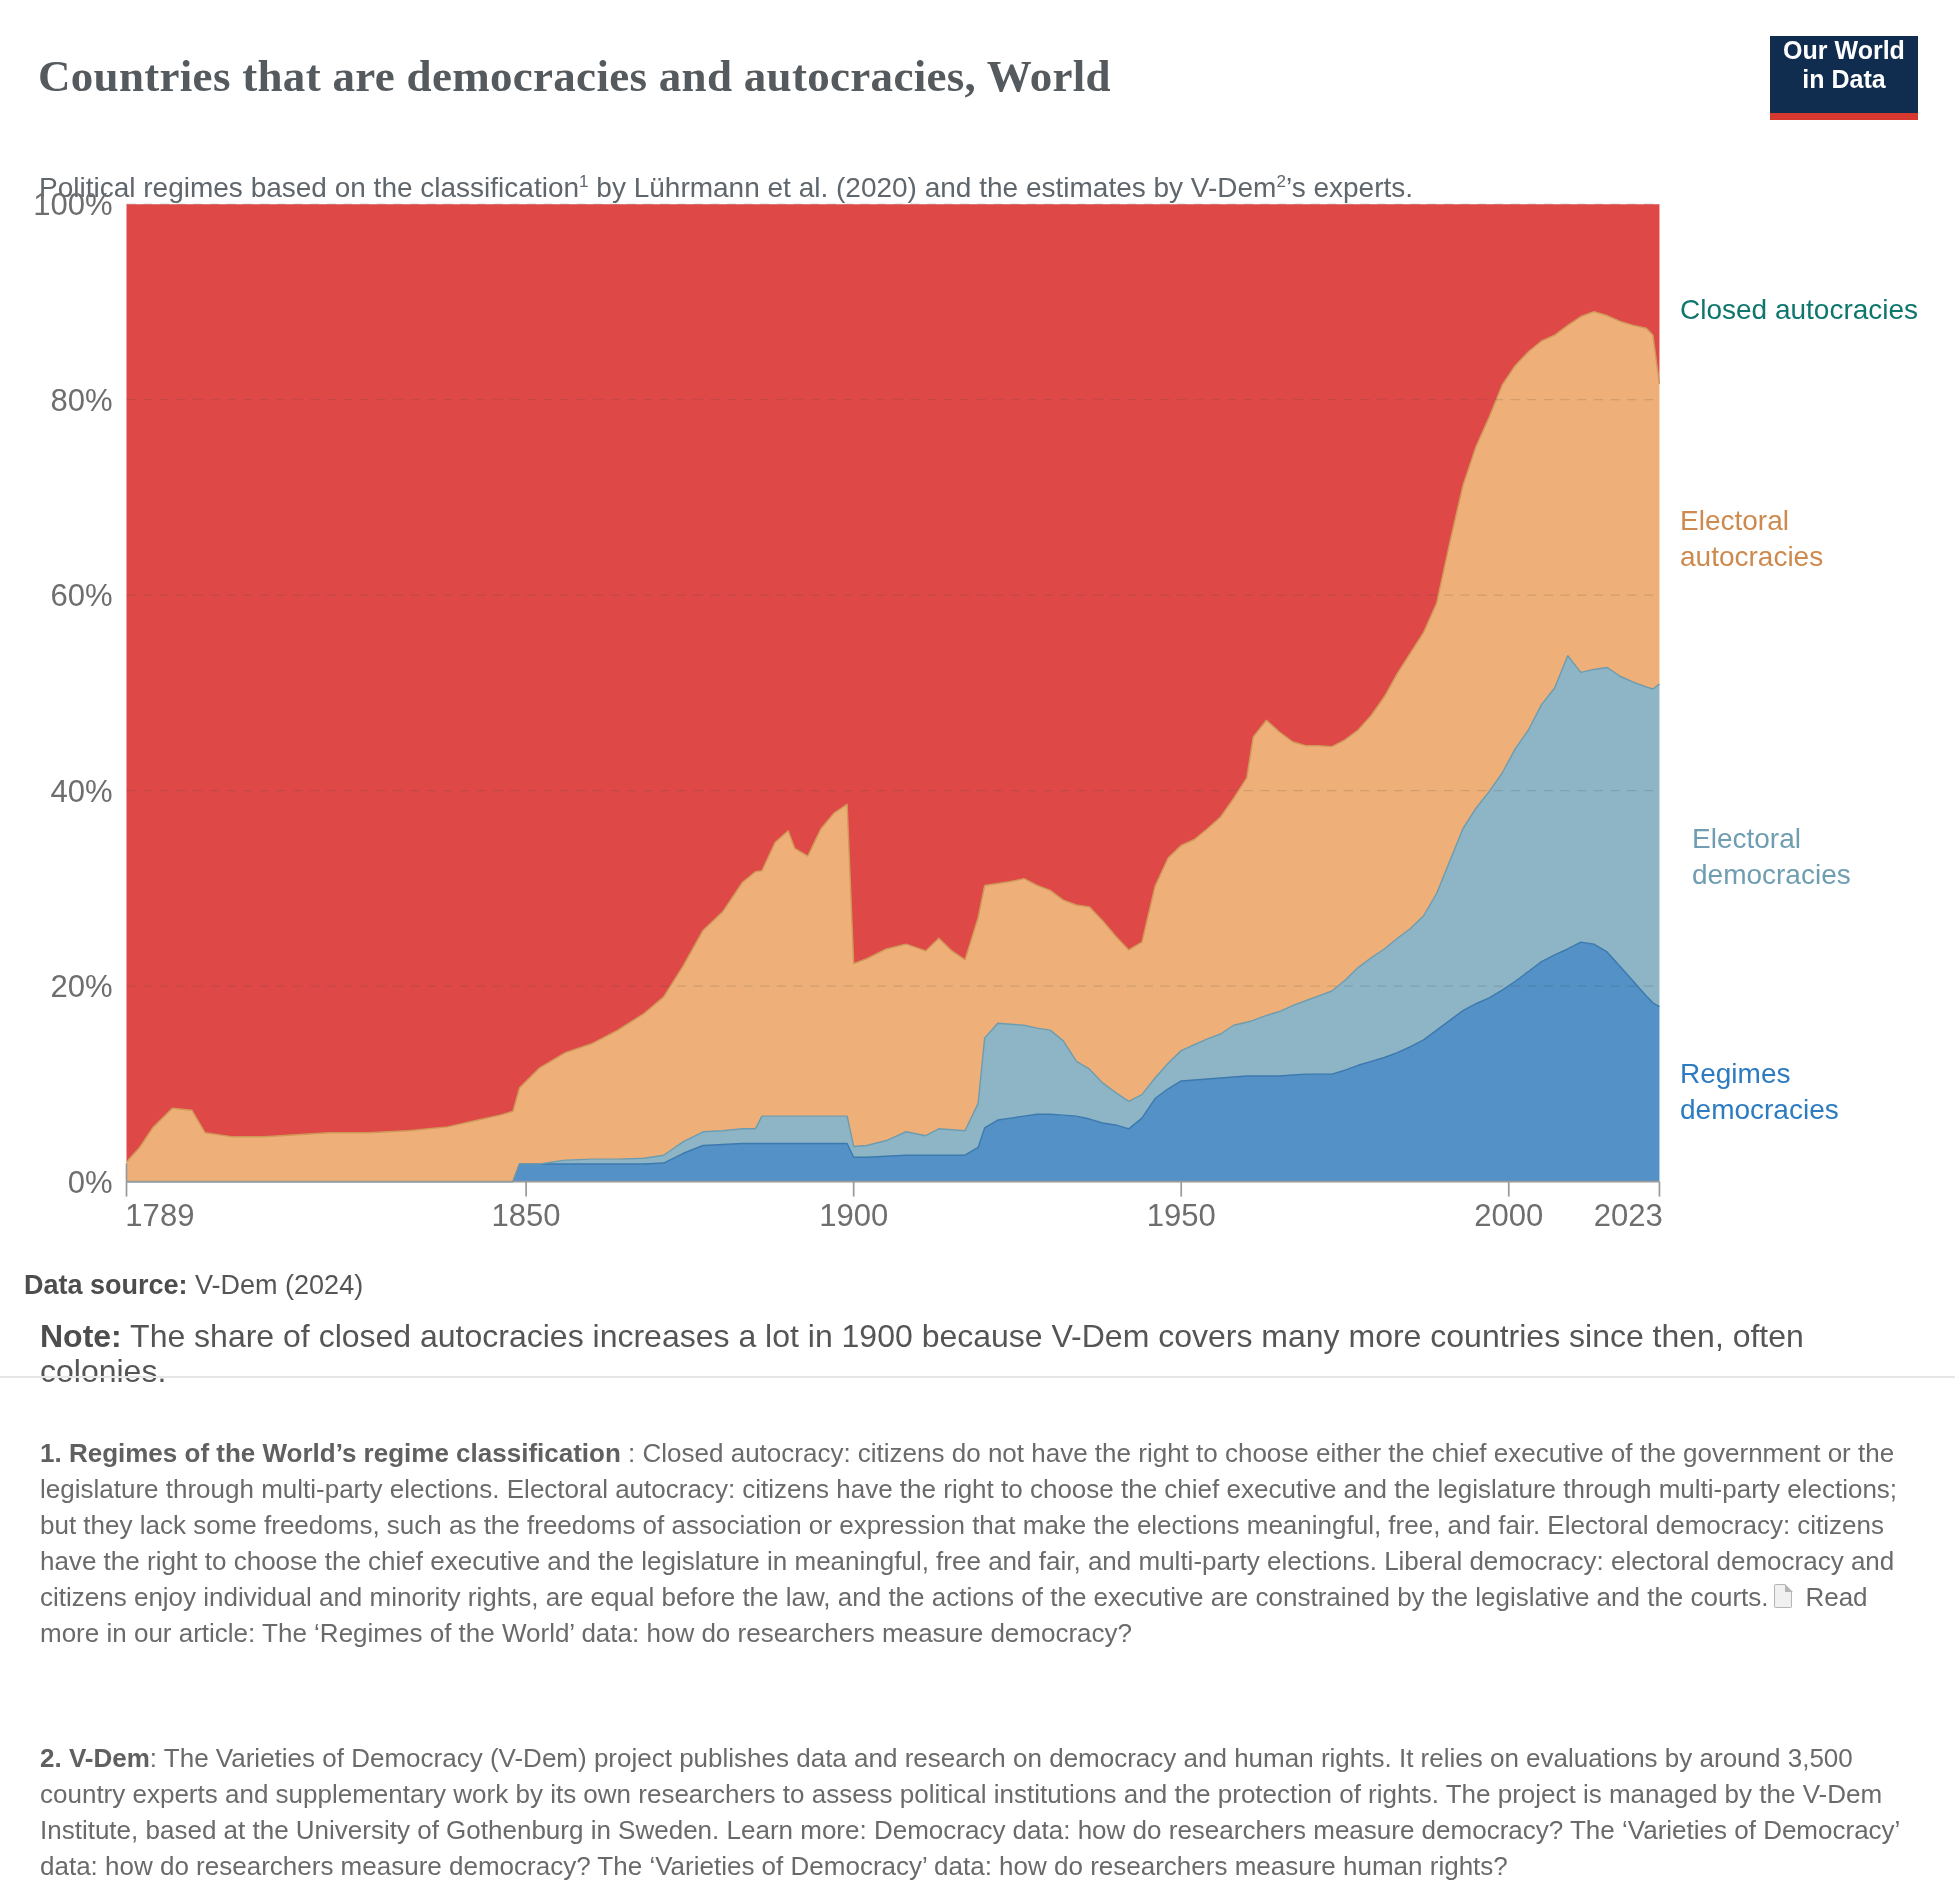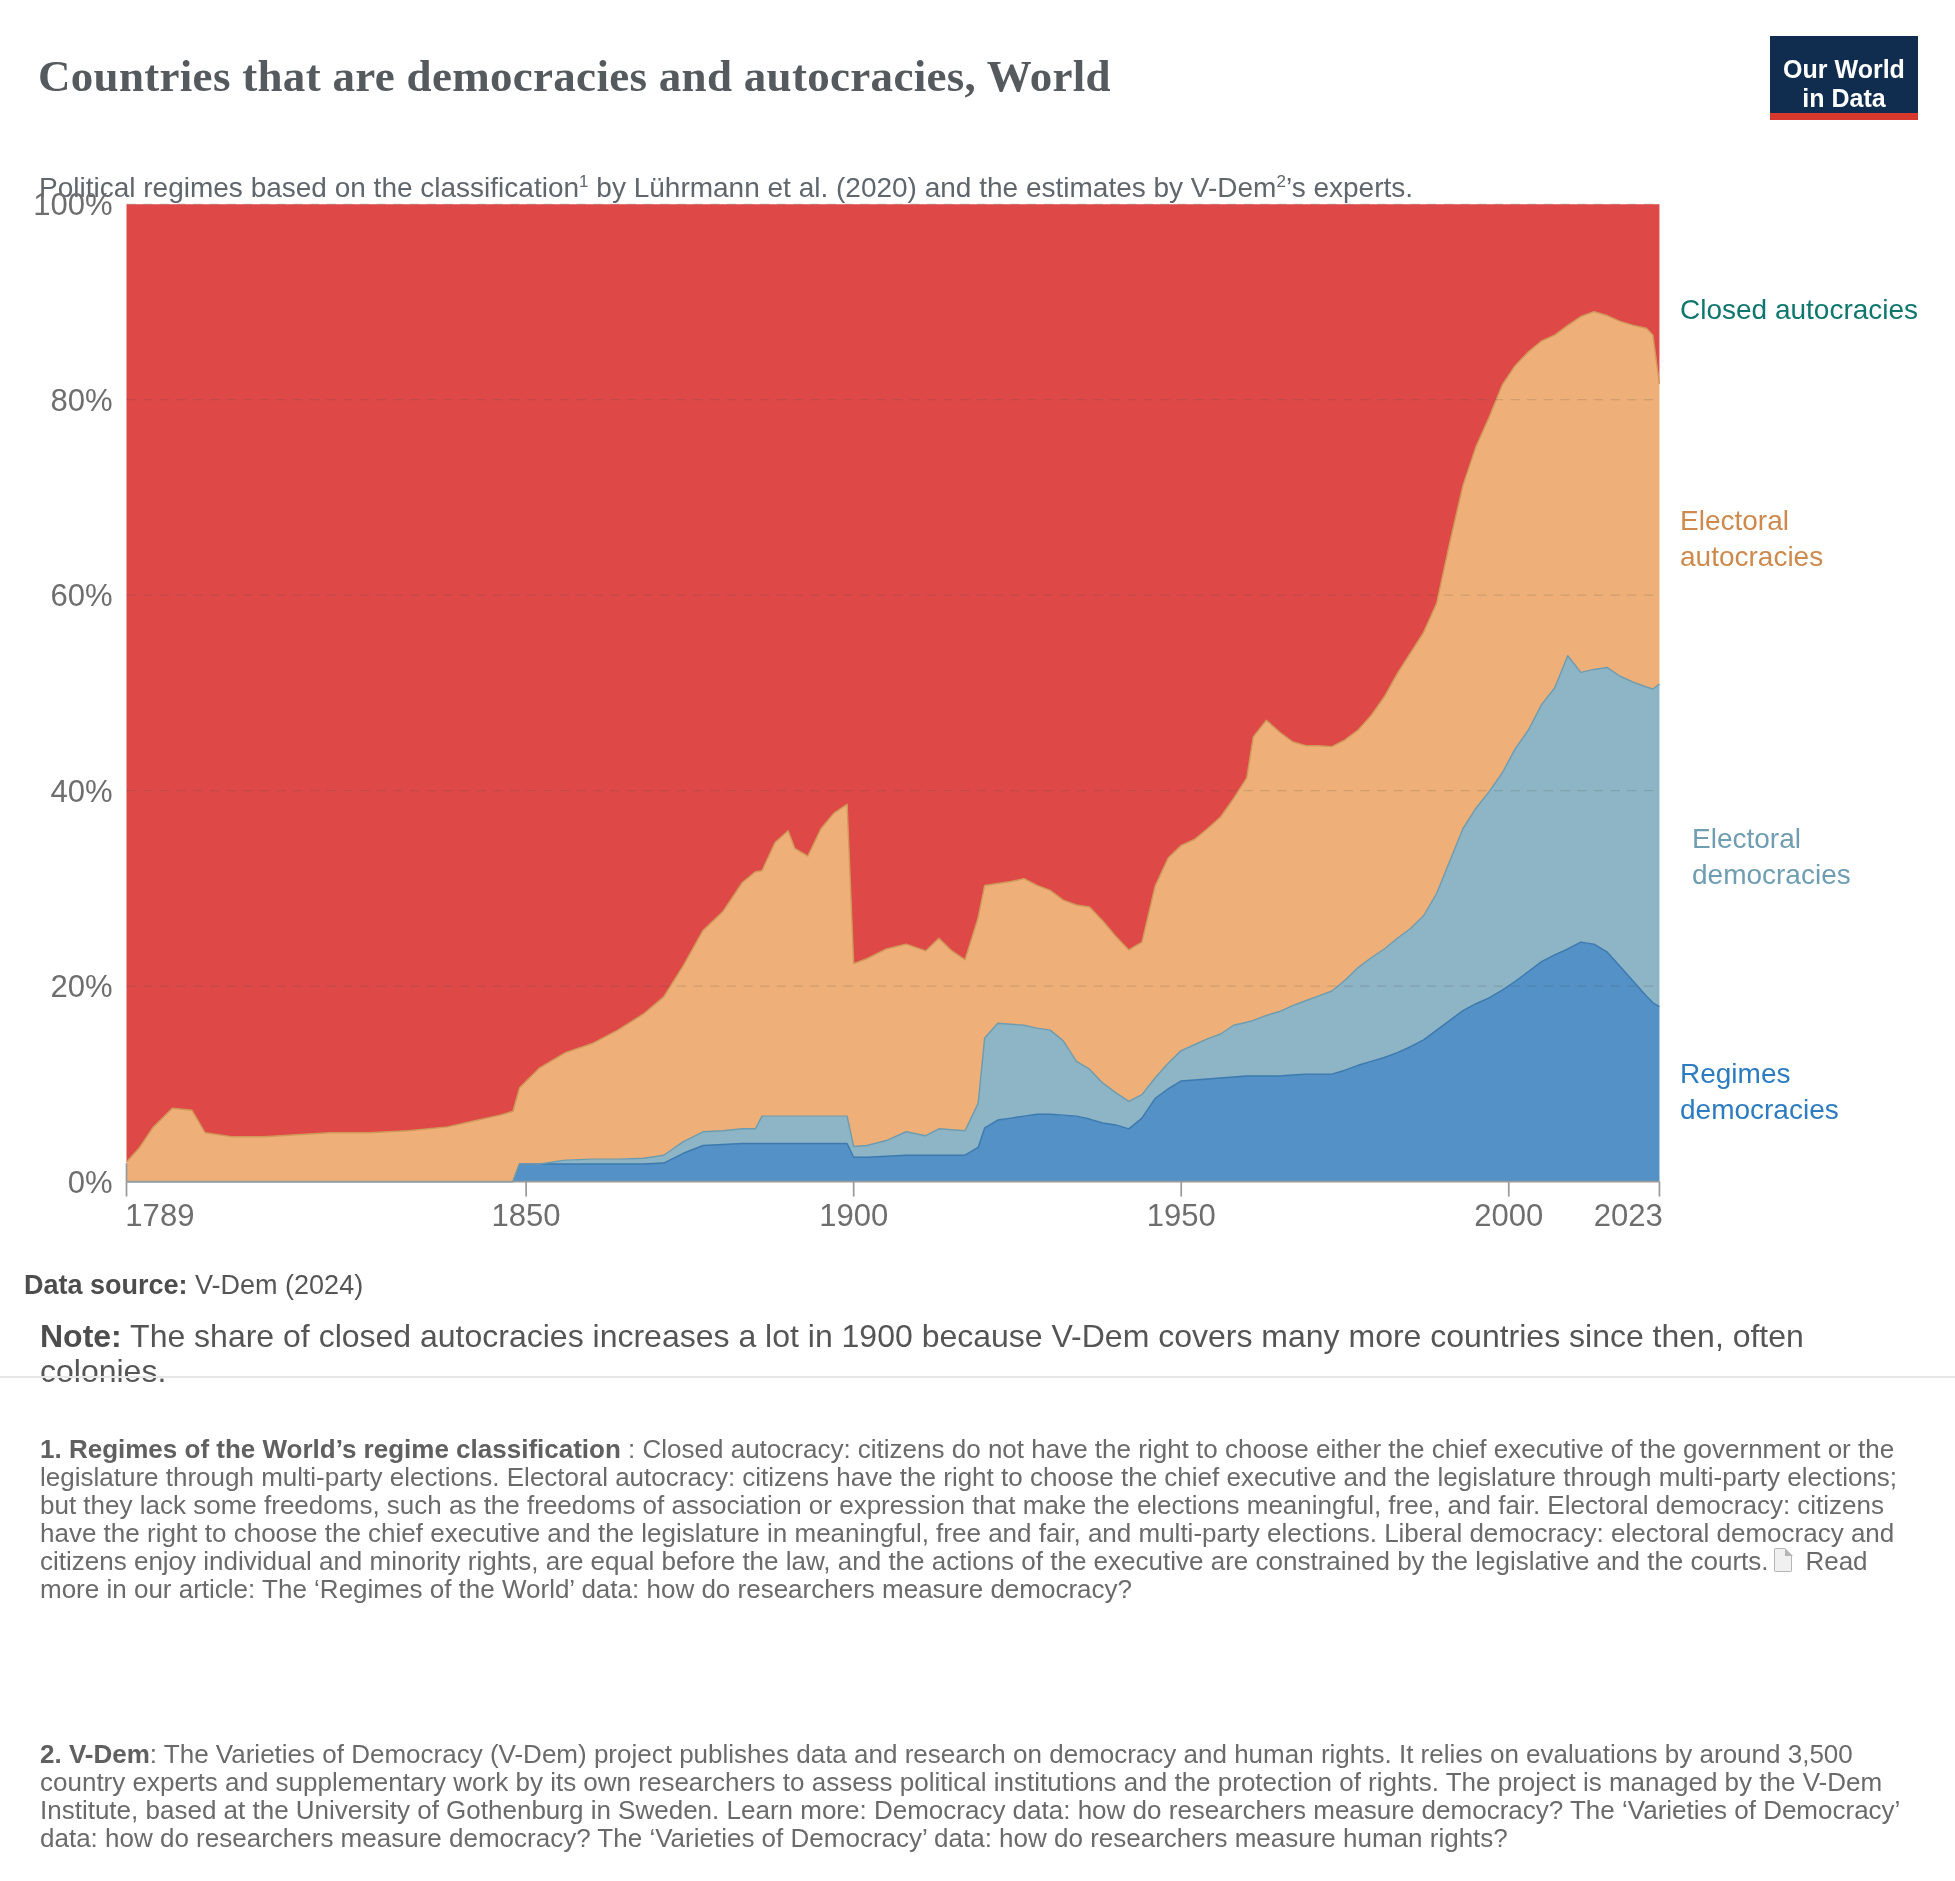--- a/index.html
+++ b/index.html
@@ -14,21 +14,21 @@
     font-family:"Liberation Serif", serif;
     font-size:45px;font-weight:700;color:#555a5e;letter-spacing:0.3px;
   }
   .subtitle{
     left:39px;top:136px;width:1697px;
     font-size:28px;color:#5f666c;line-height:35px;
   }
   .subtitle sup{font-size:17px;}
   .logo{
     left:1770px;top:36px;width:148px;height:84px;
-    background:#102d50;display:flex;flex-direction:column;justify-content:flex-end;
+    background:#102d50;display:flex;flex-direction:column;justify-content:flex-start;
     align-items:center;border-bottom:7px solid #d8392f;box-sizing:border-box;
     cursor:pointer;text-decoration:none;
   }
   .logo span{color:#ffffff;font-size:25px;font-weight:700;line-height:29px;}
   
   .chart-wrap{left:0;top:0;width:1955px;height:1265px;}
   .chart-wrap svg{position:absolute;left:0;top:0;}
   .legend-item{
     position:absolute;left:1680px;width:259px;
     font-size:28px;font-weight:500;line-height:36px;cursor:pointer;
@@ -37,21 +37,21 @@
   .src-row{
     left:24px;top:1270px;width:1875px;display:flex;justify-content:space-between;
     font-size:27px;color:#555555;
   }
   .note-row{
     left:40px;top:1319px;width:1875px;font-size:32px;color:#555555;line-height:35px;
   }
   .b{font-weight:700;color:#4d4d4d;}
   .divider{left:0;top:1376px;width:1955px;height:1.7px;background:#e6e6e6;}
   .footnote{
-    left:40px;width:1881px;font-size:26px;color:#6a6a6a;line-height:28px;
+    left:40px;width:1881px;font-size:26px;color:#6a6a6a;line-height:36px;
   }
   .fn1{top:1409px;}
   .fn2{top:1714px;}
   .footnote .b{color:#606060;}
   .doc-icon{
     display:inline-block;width:16px;height:22px;background:#f0f0f0;
     border:1.7px solid #b5b5b5;border-radius:1.2px;margin:0 5.8px;position:relative;
     vertical-align:-2.3px;
   }
   .doc-icon::after{

